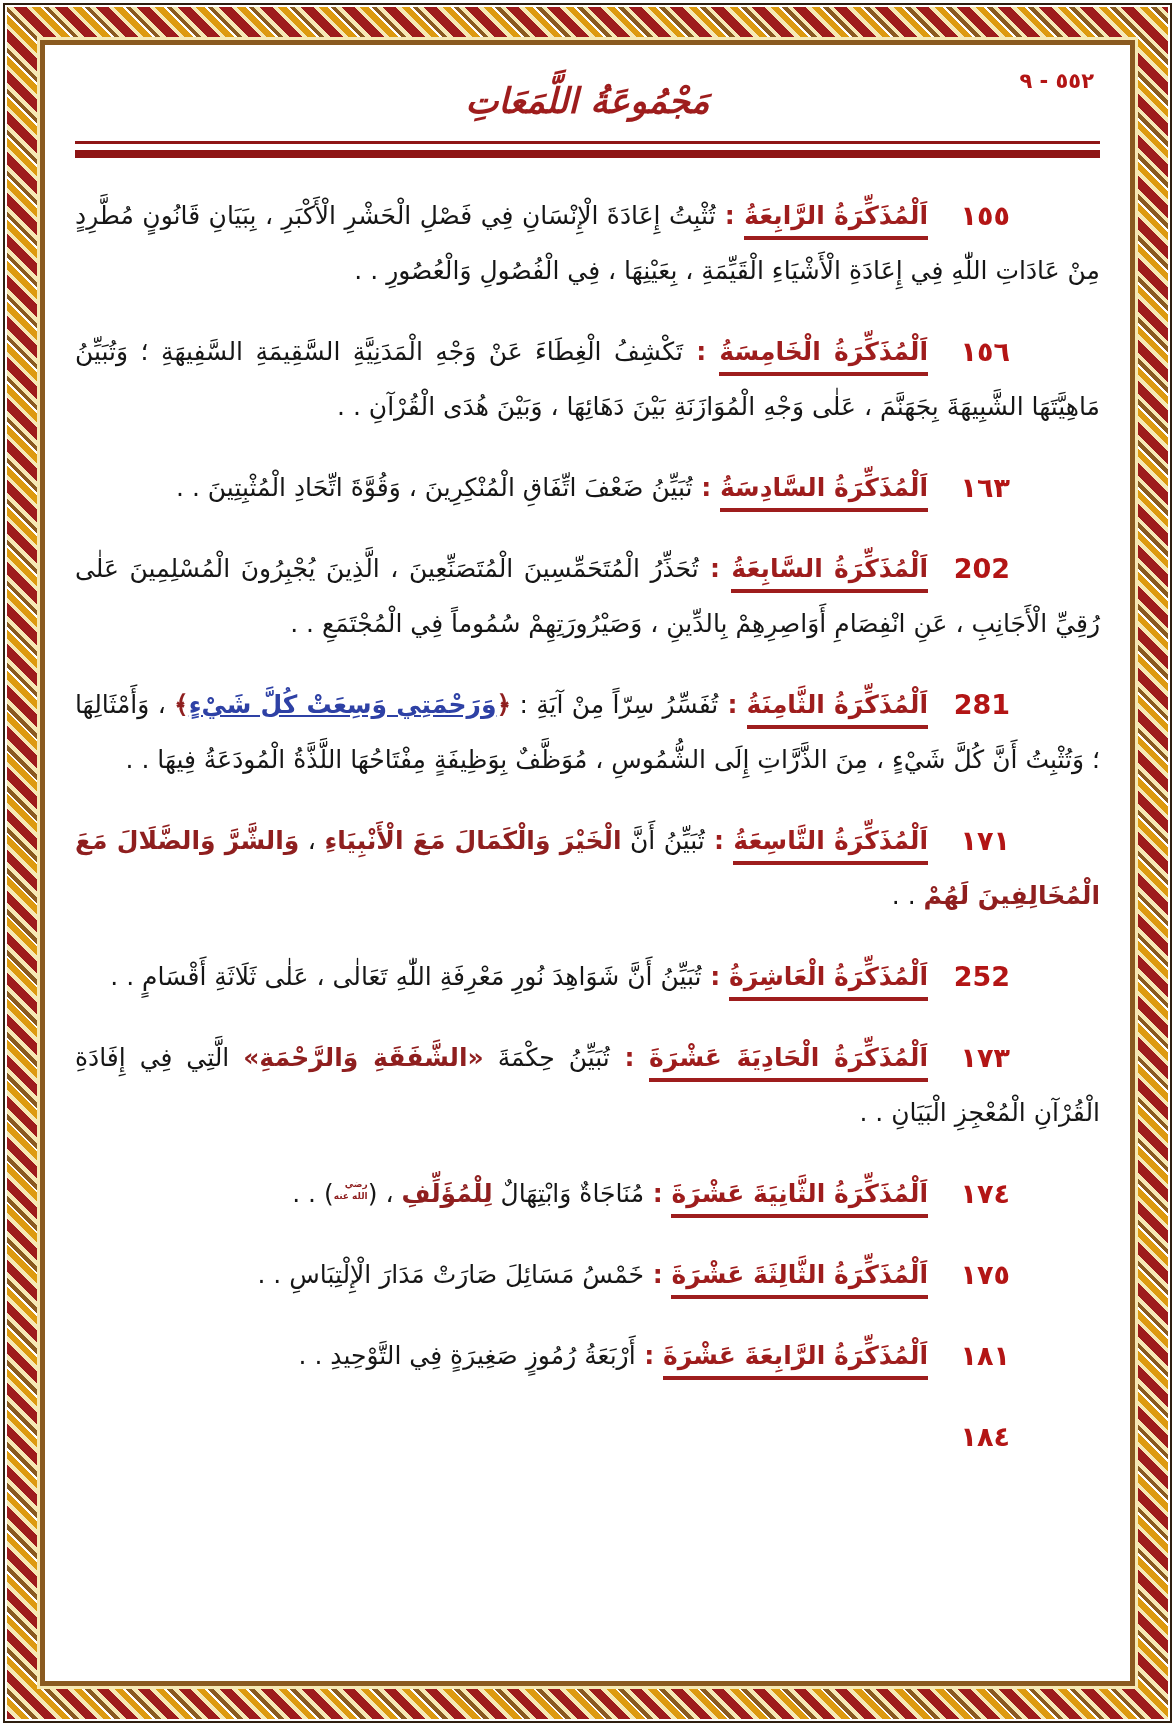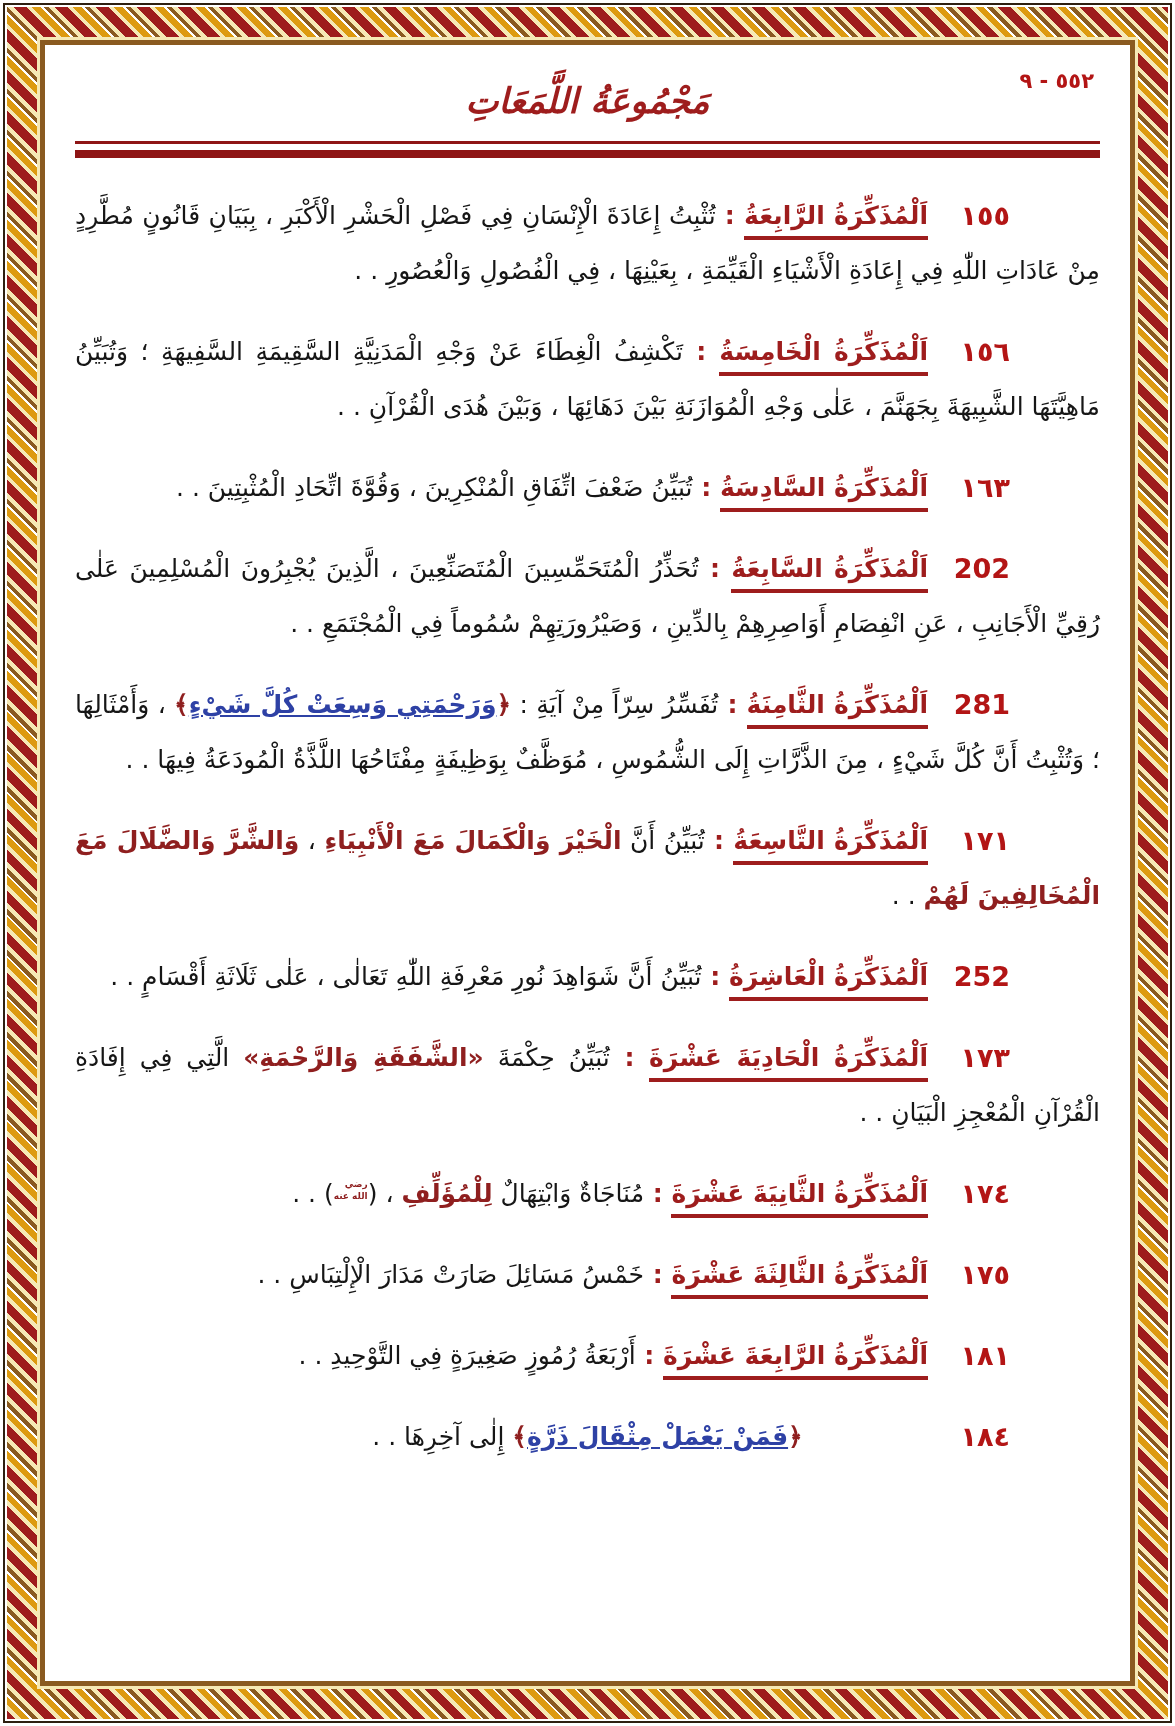--- a/index.html
+++ b/index.html
@@ -119,17 +119,16 @@
         <section class="entry">
           <span class="num">١٧٥</span>
           <p class="body"><span class="heading">اَلْمُذَكِّرَةُ الثَّالِثَةَ عَشْرَةَ</span><span class="colon"> : </span><span class="t-body">خَمْسُ مَسَائِلَ صَارَتْ مَدَارَ الْإِلْتِبَاسِ . .</span></p>
         </section>
         <section class="entry">
           <span class="num">١٨١</span>
           <p class="body"><span class="heading">اَلْمُذَكِّرَةُ الرَّابِعَةَ عَشْرَةَ</span><span class="colon"> : </span><span class="t-body">أَرْبَعَةُ رُمُوزٍ صَغِيرَةٍ فِي التَّوْحِيدِ . .</span></p>
         </section>
         <section class="entry">
           <span class="num">١٨٤</span>
-          <p class="body line2"><span class="t-bracket">﴿</span><span class="t-verse">فَمَنْ يَعْمَلْ مِثْقَالَ ذَرَّةٍ</span><span class="t-bracket">﴾</span><span class="t-body"> إِلٰى آخِرِهَا . .</span></p>
         </section>
       </main>
   </div>
 </div>
 
 </body></html>

